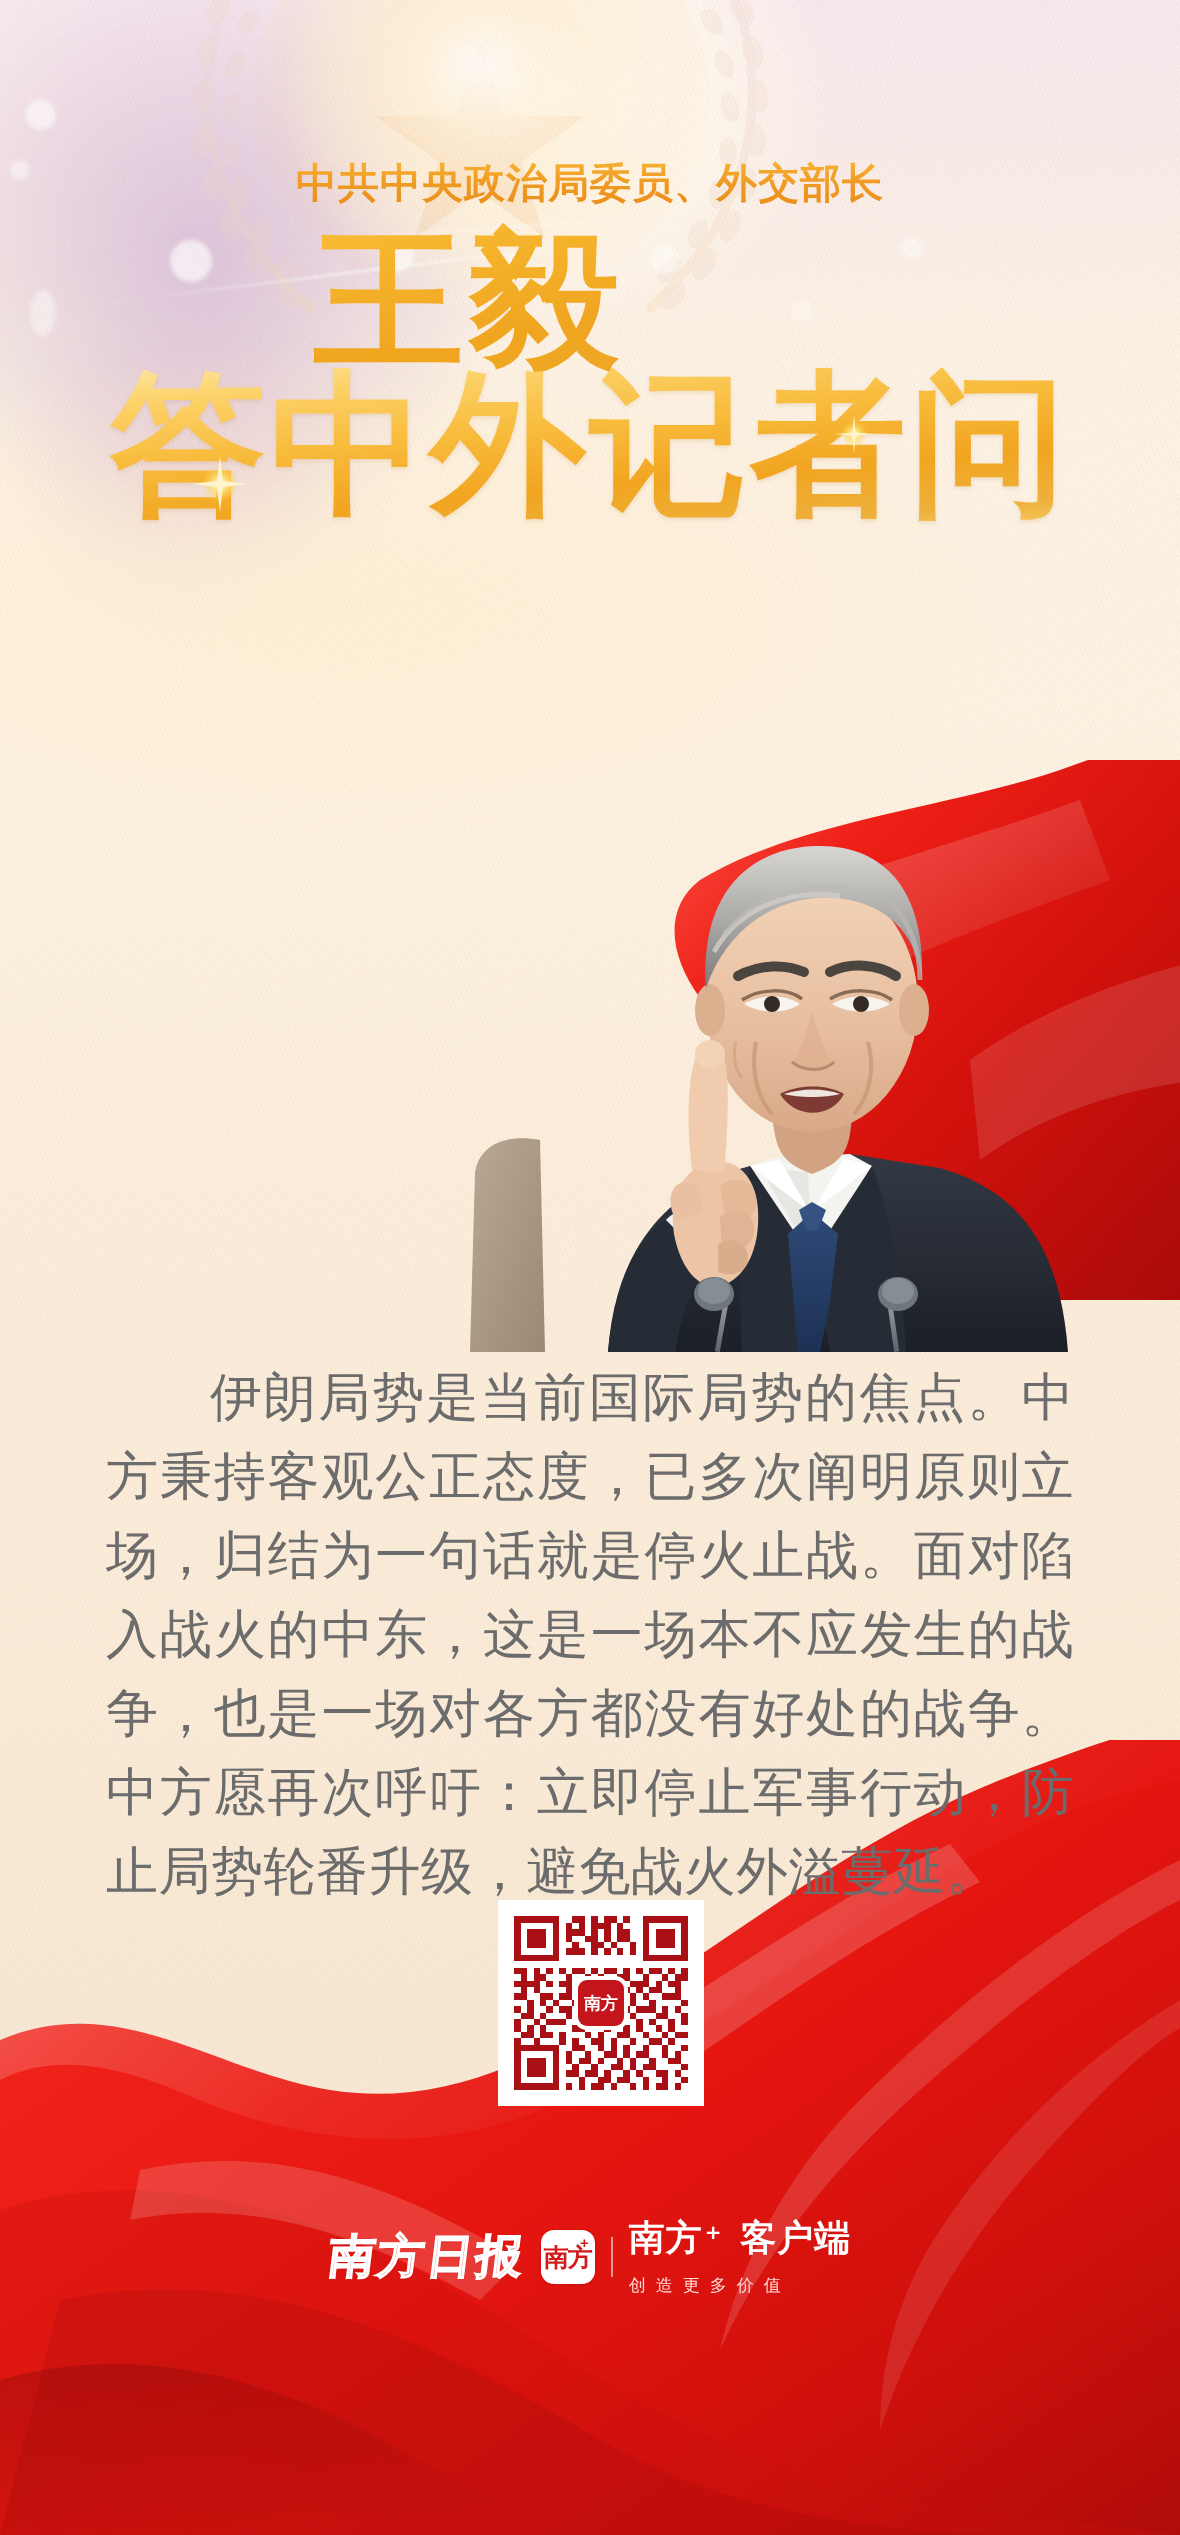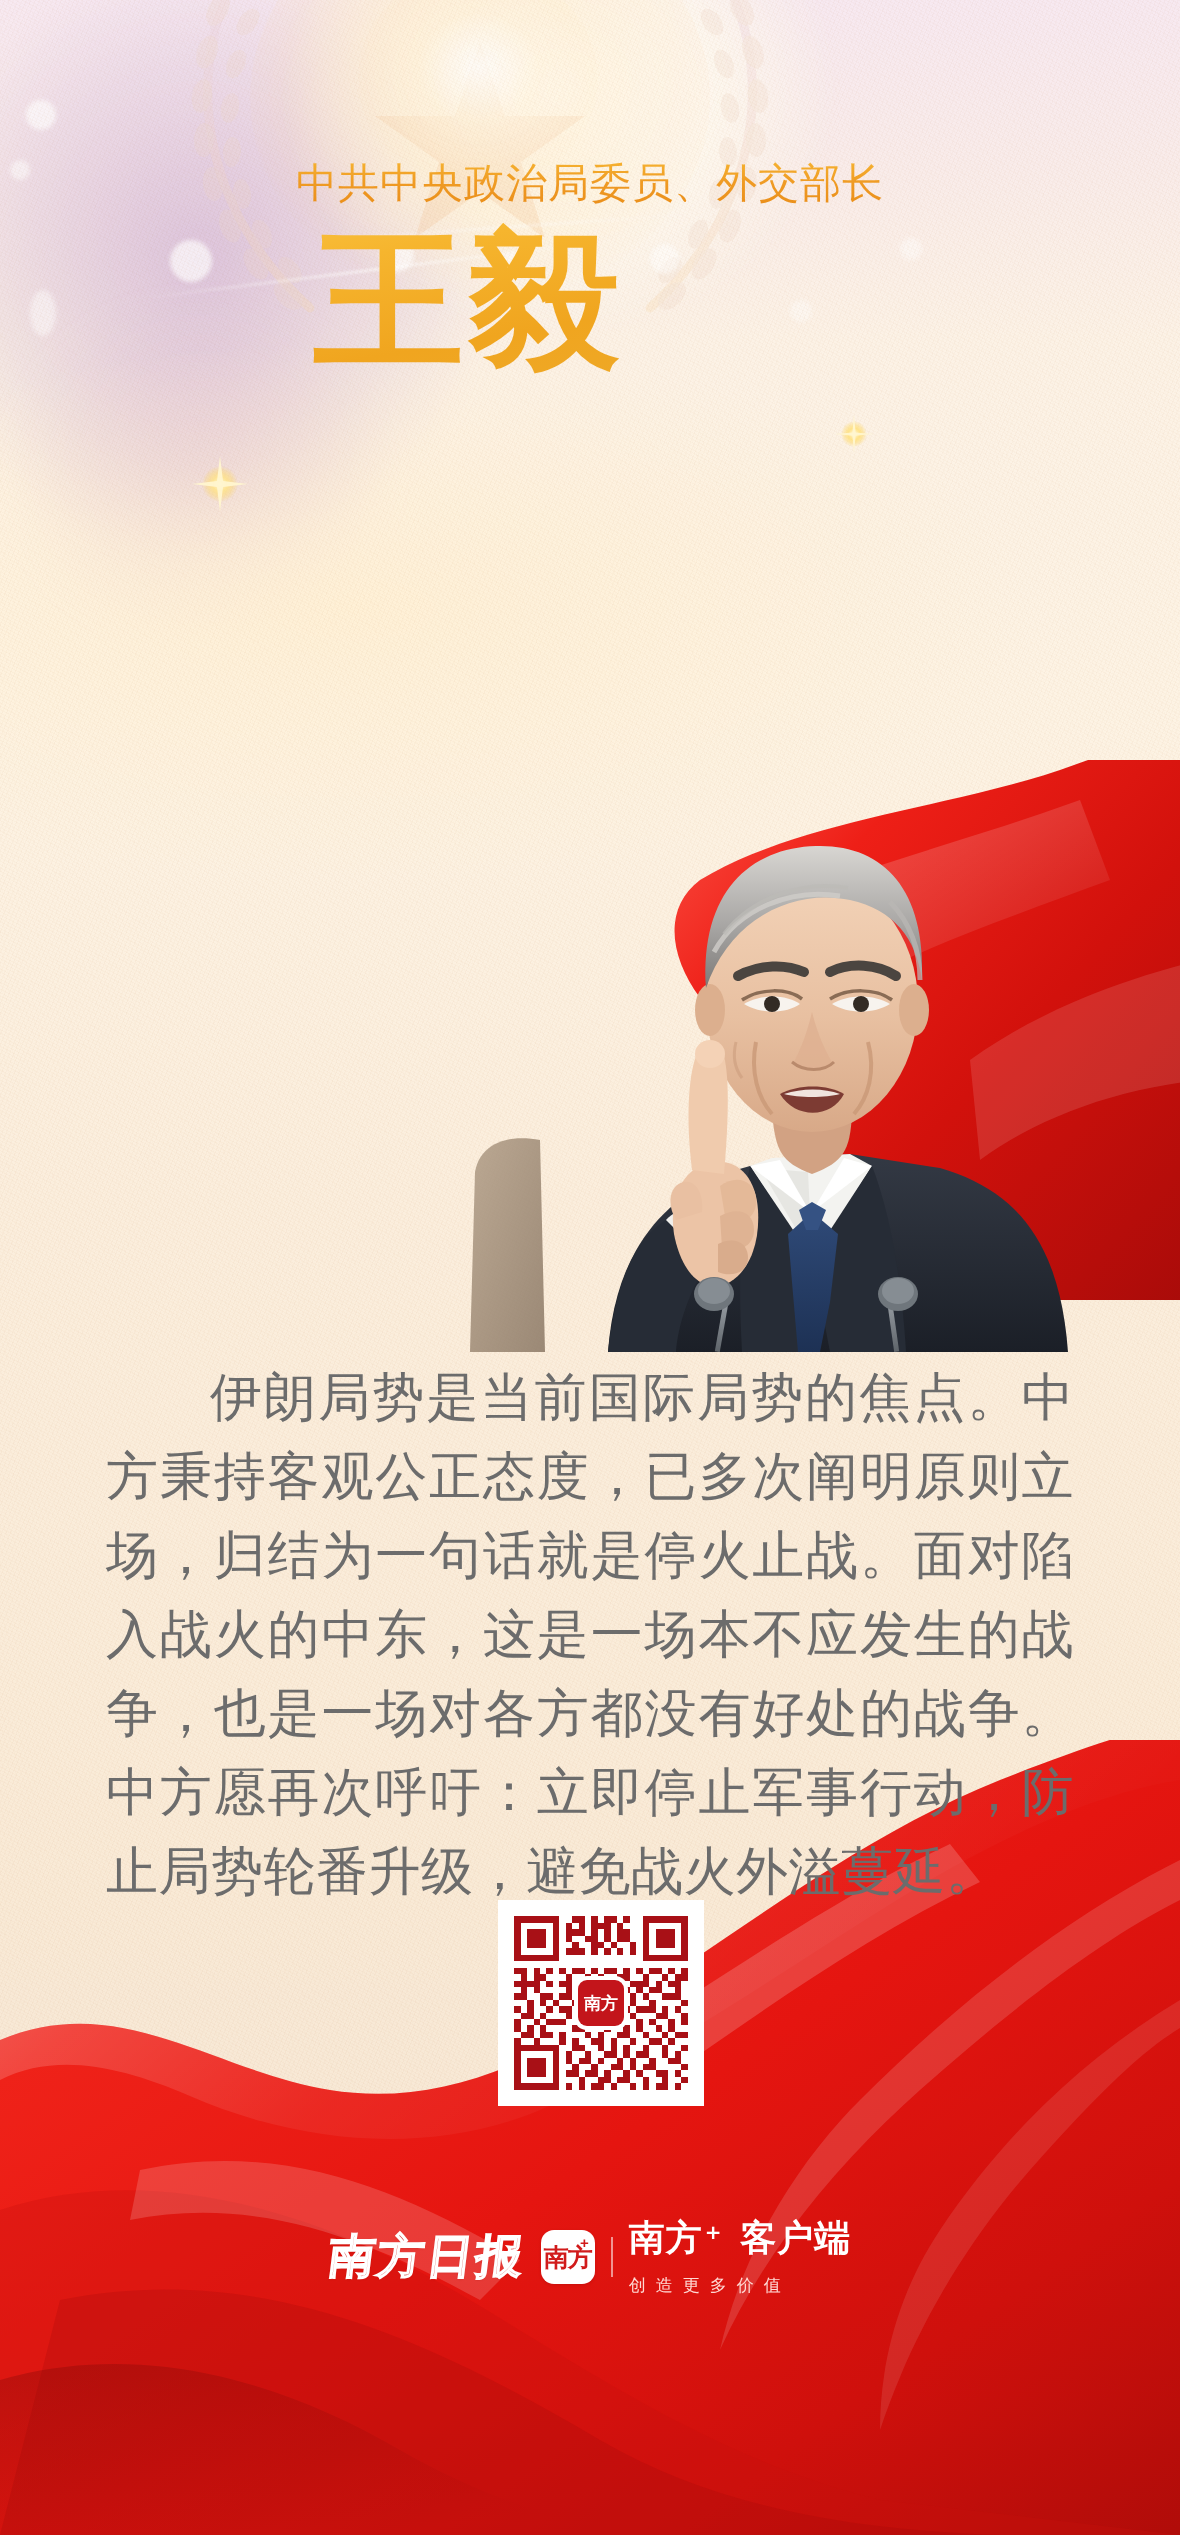--- a/index.html
+++ b/index.html
@@ -89,21 +89,21 @@
     position:absolute;left:640px;top:760px;width:560px;height:560px;
     overflow:hidden;pointer-events:none;
   }
   .silk-portrait svg{width:100%;height:100%;display:block;}
 
   
   .eyebrow{
     position:absolute;left:0;top:156px;width:1180px;
     text-align:center;
     font-family:"Liberation Serif","DejaVu Serif",serif;
-    font-weight:400;
+    font-weight:700;
     font-size:41px;
     letter-spacing:1px;
     background:linear-gradient(180deg,#f7b733 0%,#ef9b24 48%,#e98c18 100%);
     -webkit-background-clip:text;background-clip:text;color:transparent;
     text-shadow:none;
   }
   .name{
     position:absolute;left:0;top:222px;width:939px;
     text-align:center;
     font-family:"Liberation Serif","DejaVu Serif",serif;
@@ -451,20 +451,21 @@
         <ellipse cx="294" cy="549" rx="16" ry="13" fill="#868d93"></ellipse>
         <rect x="470" y="556" width="5" height="54" fill="url(#micG)" transform="rotate(-8 472 580)"></rect>
         <ellipse cx="478" cy="552" rx="20" ry="17" fill="#6f767c"></ellipse>
         <ellipse cx="478" cy="549" rx="16" ry="13" fill="#868d93"></ellipse>
       </g>
     </svg>
   </div>
 
   <div class="eyebrow">中共中央政治局委员、外交部长</div>
   <div class="name">王毅</div>
+  <div class="headline">答中外记者问</div>
 
   <div class="headline-sparkle" style="left:188px;top:452px;">
     <svg viewBox="0 0 64 64" xmlns="http://www.w3.org/2000/svg">
       <defs>
           <radialGradient id="sp1" cx="50%" cy="50%" r="50%">
         <stop offset="0%" stop-color="#fffbe8" stop-opacity="1"></stop>
         <stop offset="40%" stop-color="#ffe48a" stop-opacity=".85"></stop>
         <stop offset="100%" stop-color="#ffd34d" stop-opacity="0"></stop>
       </radialGradient>
         </defs>

